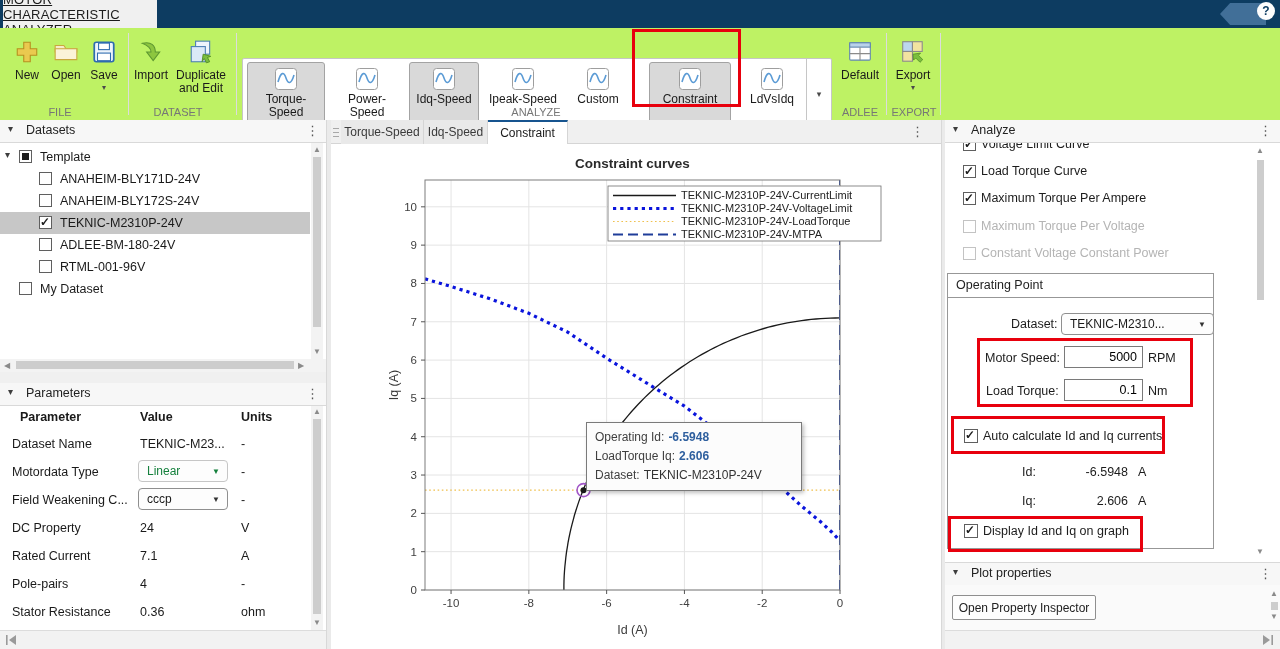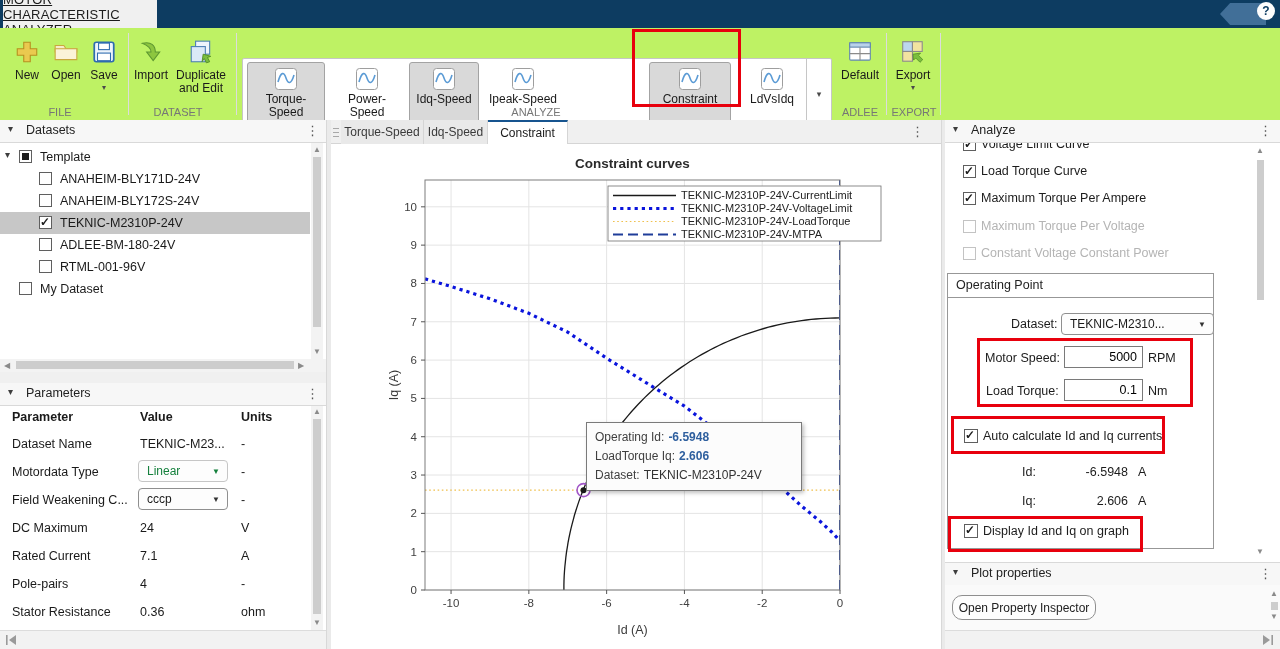--- a/index.html
+++ b/index.html
@@ -84,21 +84,21 @@
   #datatip .row{font-size:12px;line-height:19px;color:#3f3f3f;white-space:nowrap;}
   #datatip .val{font-weight:bold;color:#2e5f9e;margin-left:4px;}
   #datatip .ds{color:#333;margin-left:4px;}
 
   
   fieldset,#op-group{border:none;}
   #op-group{position:absolute;left:947px;top:273px;width:267px;height:276px;border:1px solid #979797;box-sizing:border-box;background:#fff;}
   #op-title{position:absolute;left:8px;top:4px;font-size:12.5px;color:#222;}
   #op-sep{position:absolute;left:0;top:23px;width:100%;height:1px;background:#979797;}
   .op-label{position:absolute;font-size:12.5px;color:#1c1c1c;white-space:nowrap;}
-  .btn{position:absolute;border:1px solid #8f8f8f;border-radius:10px;background:#fdfdfd;
+  .btn{position:absolute;border:1px solid #8f8f8f;border-radius:2px;background:#fdfdfd;
        font-size:12px;display:flex;align-items:center;justify-content:center;cursor:pointer;color:#222;}
   .skip-icon{position:absolute;width:12px;height:10px;}
 </style>
 </head>
 <body>
 
 <div id="stage">
 
   <div id="topbar" class="abs">
     <div id="ribbon-tab" class="abs">MOTOR CHARACTERISTIC ANALYZER</div>
@@ -171,20 +171,27 @@
           </svg>
         <span class="glabel">Idq-Speed</span>
       </div>
       <div class="gbtn" style="left:242px;width:76px">
         <svg class="sine-icon" viewBox="0 0 24 24">
             <rect x="1.5" y="1.5" width="21" height="21" rx="3" fill="#fff" stroke="#9e9e9e"></rect>
             <path d="M4 15C7 4 10 5 12 11s5 7 8-3" fill="none" stroke="#5b9bd5" stroke-width="1.6"></path>
           </svg>
         <span class="glabel">Ipeak-Speed</span>
       </div>
+      <div class="gbtn" style="left:326px;width:58px">
+        <svg class="sine-icon" viewBox="0 0 24 24">
+            <rect x="1.5" y="1.5" width="21" height="21" rx="3" fill="#fff" stroke="#9e9e9e"></rect>
+            <path d="M4 15C7 4 10 5 12 11s5 7 8-3" fill="none" stroke="#5b9bd5" stroke-width="1.6"></path>
+          </svg>
+        <span class="glabel">Custom</span>
+      </div>
       <div class="gbtn pressed" style="left:406px;width:82px">
         <svg class="sine-icon" viewBox="0 0 24 24">
             <rect x="1.5" y="1.5" width="21" height="21" rx="3" fill="#fff" stroke="#9e9e9e"></rect>
             <path d="M4 15C7 4 10 5 12 11s5 7 8-3" fill="none" stroke="#5b9bd5" stroke-width="1.6"></path>
           </svg>
         <span class="glabel">Constraint</span>
       </div>
       <div class="gbtn" style="left:498px;width:62px">
         <svg class="sine-icon" viewBox="0 0 24 24">
             <rect x="1.5" y="1.5" width="21" height="21" rx="3" fill="#fff" stroke="#9e9e9e"></rect>
@@ -272,21 +279,21 @@
   <span class="sb-arrow" style="left:4px;top:362px">◀</span>
   <div class="sb-thumb" style="left:16px;top:361px;width:278px;height:8px"></div>
   <span class="sb-arrow" style="left:298px;top:362px">▶</span>
 
   <div class="panel-hdr" style="left:0;top:383px;width:326px;">
     <span class="tri">▾</span>
     <span class="ttl">Parameters</span>
     <span class="kebab" style="left:306px;top:3px">⋮</span>
   </div>
   <div class="abs white" style="left:0;top:406px;width:326px;height:224px;">
-    <span class="param-cell param-hdr" style="left:12px;top:4px">Parameter</span>
+    <span class="param-cell param-hdr" style="left:20px;top:4px">Parameter</span>
     <span class="param-cell param-hdr" style="left:140px;top:4px">Value</span>
     <span class="param-cell param-hdr" style="left:241px;top:4px">Units</span>
 
     <span class="param-cell" style="left:12px;top:31px">Dataset Name</span>
     <span class="param-cell" style="left:140px;top:31px">TEKNIC-M23...</span>
     <span class="param-cell" style="left:241px;top:31px">-</span>
 
     <span class="param-cell" style="left:12px;top:59px">Motordata Type</span>
     <div class="dd disabled" style="left:138px;top:54px;width:90px;height:22px">
       <span class="dd-txt">Linear</span>
@@ -294,21 +301,21 @@
     </div>
     <span class="param-cell" style="left:241px;top:59px">-</span>
 
     <span class="param-cell" style="left:12px;top:87px">Field Weakening C...</span>
     <div class="dd" style="left:138px;top:82px;width:90px;height:22px">
       <span class="dd-txt">cccp</span>
       <span class="dd-ar">▼</span>
     </div>
     <span class="param-cell" style="left:241px;top:87px">-</span>
 
-    <span class="param-cell" style="left:12px;top:115px">DC Maximum</span>
+    <span class="param-cell" style="left:12px;top:115px">DC Property</span>
     <span class="param-cell" style="left:140px;top:115px">24</span>
     <span class="param-cell" style="left:241px;top:115px">V</span>
 
     <span class="param-cell" style="left:12px;top:143px">Rated Current</span>
     <span class="param-cell" style="left:140px;top:143px">7.1</span>
     <span class="param-cell" style="left:241px;top:143px">A</span>
 
     <span class="param-cell" style="left:12px;top:171px">Pole-pairs</span>
     <span class="param-cell" style="left:140px;top:171px">4</span>
     <span class="param-cell" style="left:241px;top:171px">-</span>

